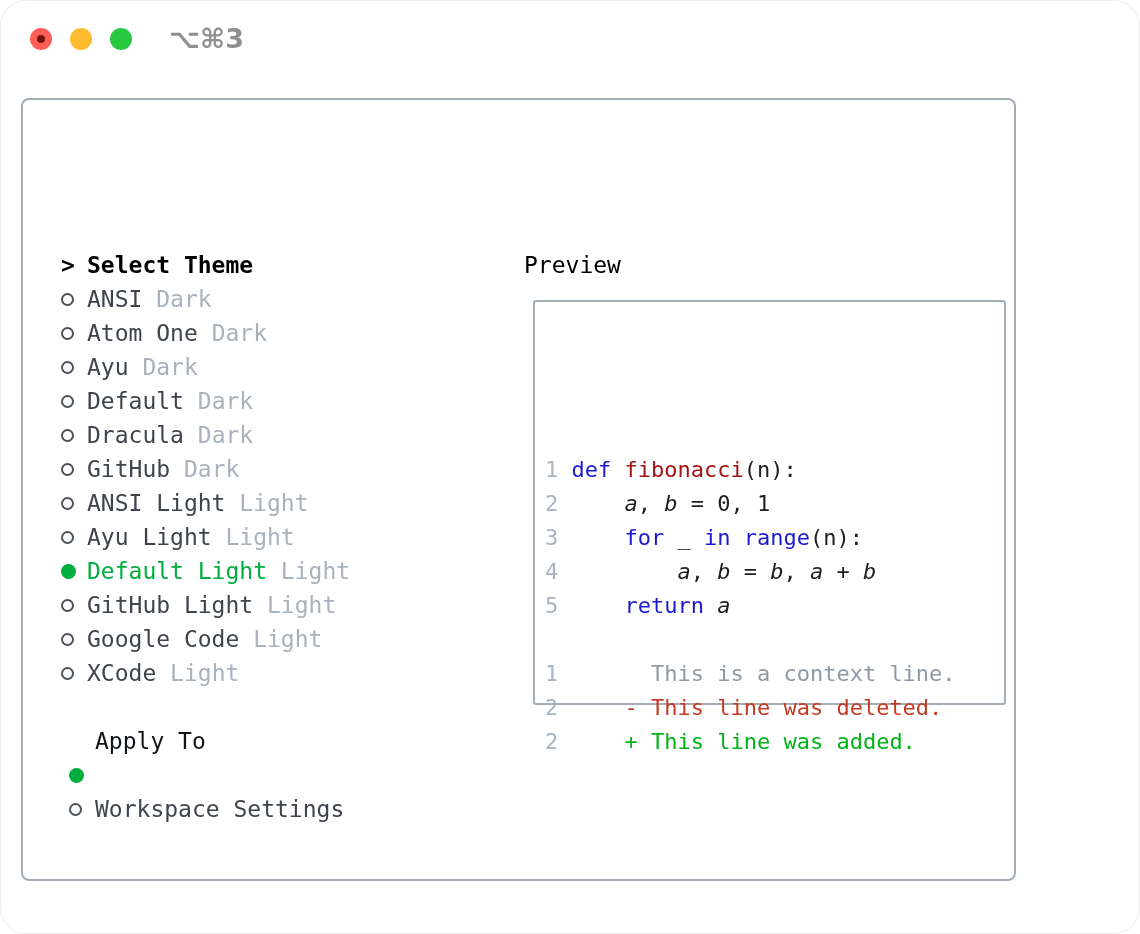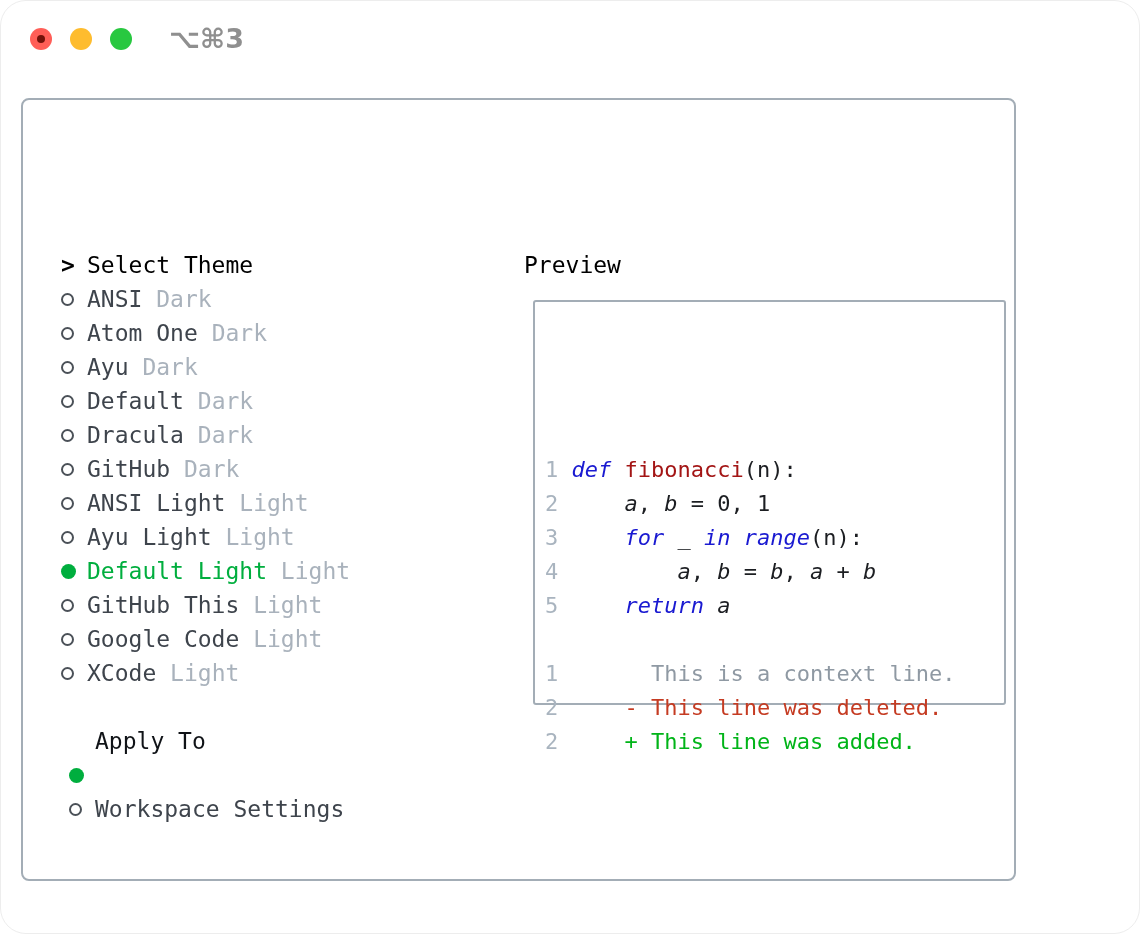--- a/index.html
+++ b/index.html
@@ -30,42 +30,42 @@
     position:absolute;left:20px;top:97px;width:995px;height:783px;
     border:2px solid #a3adb6;border-radius:8px;box-sizing:border-box;background:#fff;
   }
   
   .list{position:absolute;left:38px;top:148px;font-size:23px;color:#3e444c;}
   .row{height:34px;display:flex;align-items:center;white-space:pre;}
   .marker{width:26px;display:flex;align-items:center;flex:none;}
   .hdr-marker{font-weight:bold;color:#000;}
   .circle{width:13px;height:13px;border:2px solid #4b5158;border-radius:50%;box-sizing:border-box;}
   .dot{width:15px;height:15px;border-radius:50%;background:#00ae3e;}
-  .header-label{font-weight:normal;color:#000;}
+  .header-label{font-weight:bold;color:#000;}
   .theme-name.sel{color:#00ae3e;text-align:center;}
   .variant{color:#a9b2bc;}
   
   .apply{position:absolute;left:46px;top:624px;font-size:23px;color:#3e444c;}
   .apply-label{color:#101317;}
   .opt-label.sel{color:#00ae3e;}
   
   .hint{position:absolute;left:38px;top:760px;font-size:23px;line-height:34px;color:#a9b2bc;white-space:pre;}
   
   .preview-label{
     position:absolute;left:501px;top:148px;height:34px;display:flex;align-items:center;
     font-size:23px;font-weight:normal;color:#000;
   }
   .preview-box{
     position:absolute;left:510px;top:200px;width:473px;height:405px;
     border:2px solid #a3adb6;border-radius:3px;box-sizing:border-box;background:#fff;
   }
   .code{position:absolute;left:522px;top:251px;font-size:22px;line-height:34px;white-space:pre;}
   .code-line{height:34px;}
   .tok-num{color:#a9b4bf;}
-  .tok-kw{color:#1a1ad1;font-style:italic;}
+  .tok-kw{color:#1a1ad1;}
   .tok-fn{color:#a31515;}
   .tok-txt{color:#1c1e22;}
   .tok-var{color:#1c1e22;font-style:italic;}
   .tok-ctx{color:#8f99a3;}
   .tok-del{color:#c53b22;}
   .tok-add{color:#00b418;}
 </style>
 </head>
 <body>
 
@@ -90,21 +90,21 @@
 
     <div class="row"><span class="marker"><span class="circle"></span></span><span class="theme-name">ANSI</span><span class="variant"> Dark</span></div>
         <div class="row"><span class="marker"><span class="circle"></span></span><span class="theme-name">Atom One</span><span class="variant"> Dark</span></div>
         <div class="row"><span class="marker"><span class="circle"></span></span><span class="theme-name">Ayu</span><span class="variant"> Dark</span></div>
         <div class="row"><span class="marker"><span class="circle"></span></span><span class="theme-name">Default</span><span class="variant"> Dark</span></div>
         <div class="row"><span class="marker"><span class="circle"></span></span><span class="theme-name">Dracula</span><span class="variant"> Dark</span></div>
         <div class="row"><span class="marker"><span class="circle"></span></span><span class="theme-name">GitHub</span><span class="variant"> Dark</span></div>
         <div class="row"><span class="marker"><span class="circle"></span></span><span class="theme-name">ANSI Light</span><span class="variant"> Light</span></div>
         <div class="row"><span class="marker"><span class="circle"></span></span><span class="theme-name">Ayu Light</span><span class="variant"> Light</span></div>
         <div class="row"><span class="marker"><span class="dot"></span></span><span class="theme-name sel">Default Light</span><span class="variant"> Light</span></div>
-        <div class="row"><span class="marker"><span class="circle"></span></span><span class="theme-name">GitHub This</span><span class="variant"> Light</span></div>
+        <div class="row"><span class="marker"><span class="circle"></span></span><span class="theme-name">GitHub Light</span><span class="variant"> Light</span></div>
         <div class="row"><span class="marker"><span class="circle"></span></span><span class="theme-name">Google Code</span><span class="variant"> Light</span></div>
         <div class="row"><span class="marker"><span class="circle"></span></span><span class="theme-name">XCode</span><span class="variant"> Light</span></div>
       </div>
 
     <div class="apply">
       <div class="row">
         <span class="marker"></span>
         <span class="apply-label">Apply To</span>
       </div>
 

